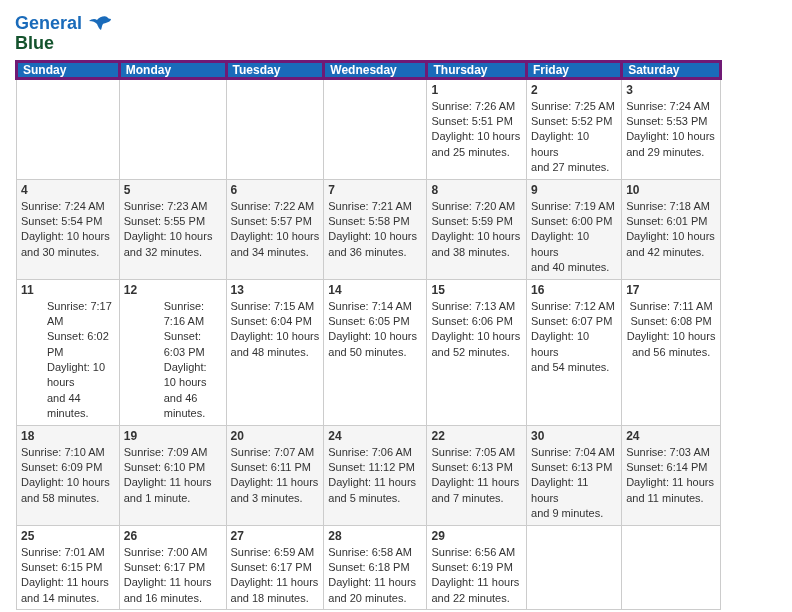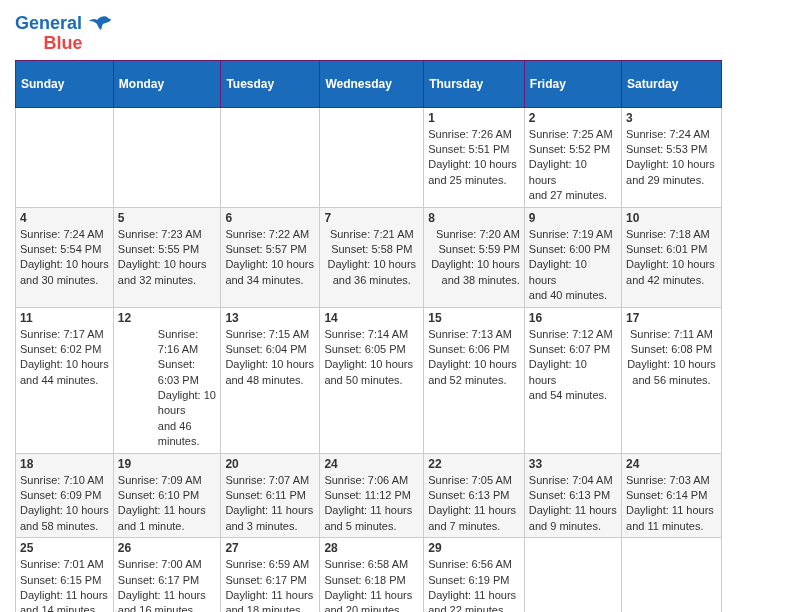--- a/index.html
+++ b/index.html
@@ -41,25 +41,25 @@
       font-weight: normal;
     }
     .calendar {
       width: 100%;
       border-collapse: collapse;
       font-size: 10px;
     }
     .calendar thead tr th {
       background: #1a6bba;
       color: #fff;
-      padding: 16px 5px;
+      padding: 0 5px;
       text-align: left;
       font-size: 12px;
       font-weight: bold;
-      border: 1px solid #701a75;
+      border: 3px solid #701a75;
     }
     .calendar tbody tr td {
       border: 1px solid #ccc;
       vertical-align: top;
       padding: 3px 4px;
       width: 113px;
       height: 82px;
       background: #fff;
     }
     .calendar tbody tr:nth-child(even) td {
@@ -90,21 +90,21 @@
       <div>
         <div style="display:flex;align-items:center;">
           <div style="font-size:18px;font-weight:bold;color:#333;line-height:1.1;">
             <span style="color:#1a6bba;">General</span>
             <svg width="22" height="18" viewBox="0 0 22 18" style="vertical-align:middle;margin-left:2px;">
               <path d="M18 2 C16 0, 10 2, 8 5 C6 3, 2 4, 0 6 C4 6, 6 7, 8 9 C9 11, 10 14, 12 15 C13 12, 13 10, 14 9 C16 8, 22 7, 22 4 C20 4, 19 3, 18 2Z" fill="#1a6bba"></path>
             </svg>
           </div>
           <div></div>
         </div>
-        <div style="font-size:18px;font-weight:bold;color:#ef4444;line-height:1.1;text-align:center;">Blue</div>
+        <div style="font-size:18px;font-weight:bold;color:#14532d;line-height:1.1;">Blue</div>
       </div>
     </div>
     <div class="title-block">
       <div class="month-year"></div>
       <div class="location"></div>
     </div>
   </div>
 
   <table class="calendar">
     <thead>
@@ -163,28 +163,28 @@
           </td>
           <td>
             <span class="day-number">6</span>
             <div class="day-info" style="white-space: pre-line;">Sunrise: 7:22 AM
 Sunset: 5:57 PM
 Daylight: 10 hours
 and 34 minutes.</div>
           </td>
           <td>
             <span class="day-number">7</span>
-            <div class="day-info" style="white-space: pre-line; text-align: center;">Sunrise: 7:21 AM
+            <div class="day-info" style="white-space: pre-line;">Sunrise: 7:21 AM
 Sunset: 5:58 PM
 Daylight: 10 hours
 and 36 minutes.</div>
           </td>
           <td>
             <span class="day-number">8</span>
-            <div class="day-info" style="white-space: pre-line; text-align: right;">Sunrise: 7:20 AM
+            <div class="day-info" style="white-space: pre-line;">Sunrise: 7:20 AM
 Sunset: 5:59 PM
 Daylight: 10 hours
 and 38 minutes.</div>
           </td>
           <td>
             <span class="day-number">9</span>
             <div class="day-info" style="white-space: pre-line;">Sunrise: 7:19 AM
 Sunset: 6:00 PM
 Daylight: 10 hours
 and 40 minutes.</div>
@@ -193,21 +193,21 @@
             <span class="day-number">10</span>
             <div class="day-info" style="white-space: pre-line;">Sunrise: 7:18 AM
 Sunset: 6:01 PM
 Daylight: 10 hours
 and 42 minutes.</div>
           </td>
         </tr>
         <tr>
           <td>
             <span class="day-number">11</span>
-            <div class="day-info" style="white-space: pre-line;">Sunrise: 7:17 AM
+            <div class="day-info" style="white-space: pre-line; margin-left: 26px;">Sunrise: 7:17 AM
 Sunset: 6:02 PM
 Daylight: 10 hours
 and 44 minutes.</div>
           </td>
           <td>
             <span class="day-number">12</span>
             <div class="day-info" style="white-space: pre-line; margin-left: 40px;">Sunrise: 7:16 AM
 Sunset: 6:03 PM
 Daylight: 10 hours
 and 46 minutes.</div>
@@ -278,21 +278,21 @@
 and 5 minutes.</div>
           </td>
           <td>
             <span class="day-number">22</span>
             <div class="day-info" style="white-space: pre-line;">Sunrise: 7:05 AM
 Sunset: 6:13 PM
 Daylight: 11 hours
 and 7 minutes.</div>
           </td>
           <td>
-            <span class="day-number">33</span>
+            <span class="day-number">30</span>
             <div class="day-info" style="white-space: pre-line;">Sunrise: 7:04 AM
 Sunset: 6:13 PM
 Daylight: 11 hours
 and 9 minutes.</div>
           </td>
           <td>
             <span class="day-number">24</span>
             <div class="day-info" style="white-space: pre-line;">Sunrise: 7:03 AM
 Sunset: 6:14 PM
 Daylight: 11 hours

